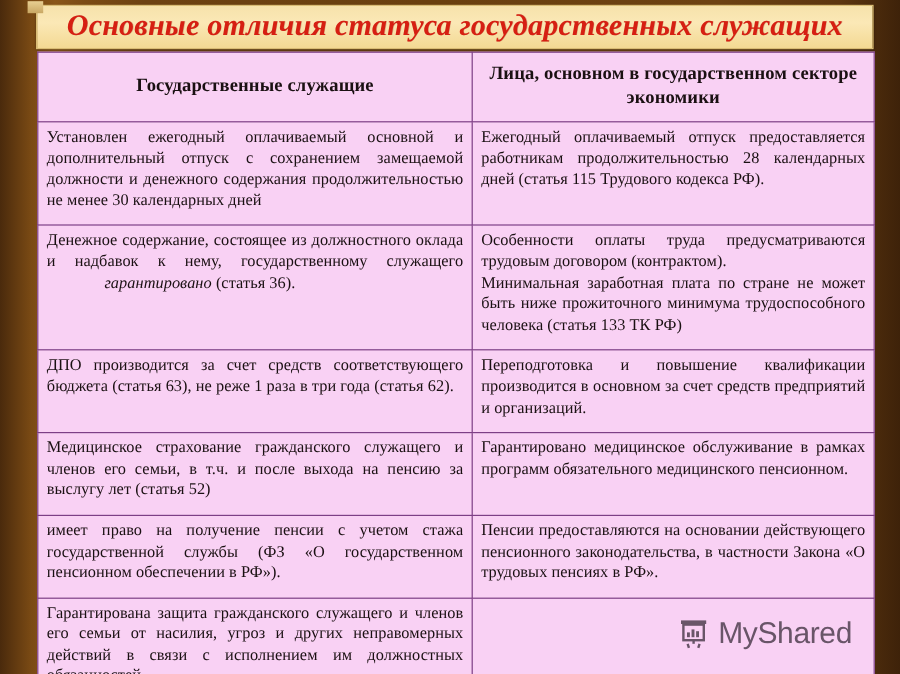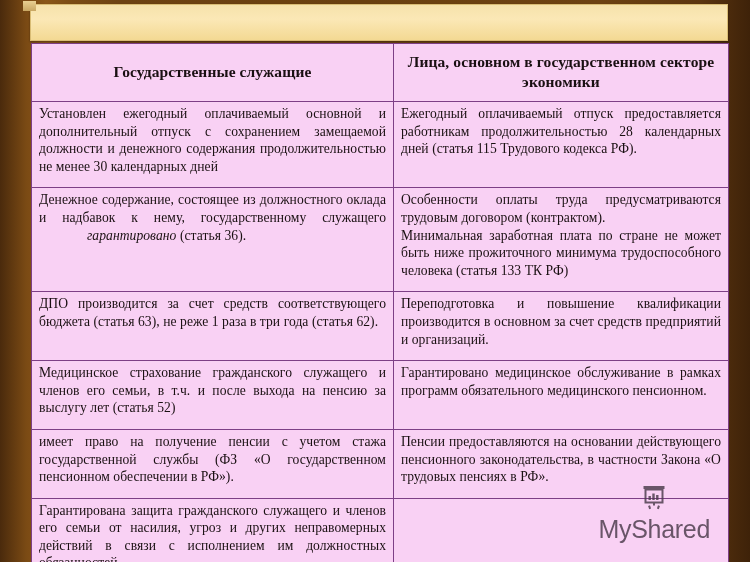--- a/index.html
+++ b/index.html
@@ -122,21 +122,20 @@
 
   
   .watermark {
     position: absolute;
     right: 40px;
     bottom: 20px;
     display: flex;
     align-items: center;
     gap: 6px;
     pointer-events: none;
-    flex-direction: column;
   }
   .watermark .wm-label {
     font-family: "Liberation Sans", "DejaVu Sans", sans-serif;
     font-size: 25px;
     line-height: 25px;
     color: #4a3a4a;
     opacity: 0.82;
     letter-spacing: -0.3px;
   }
   .wm-icon {
@@ -145,20 +144,21 @@
   }
 </style>
 </head>
 <body>
 
 <div id="slide">
 
   <div class="title-wrap">
     <div class="title-band"></div>
     <div class="title-nub"></div>
+    <div class="title-text">Основные отличия статуса государственных служащих</div>
   </div>
 
   <table class="table">
     <colgroup>
       <col class="col-left">
       <col class="col-right">
     </colgroup>
     <thead>
       <tr>
         <th>Государственные служащие</th>

